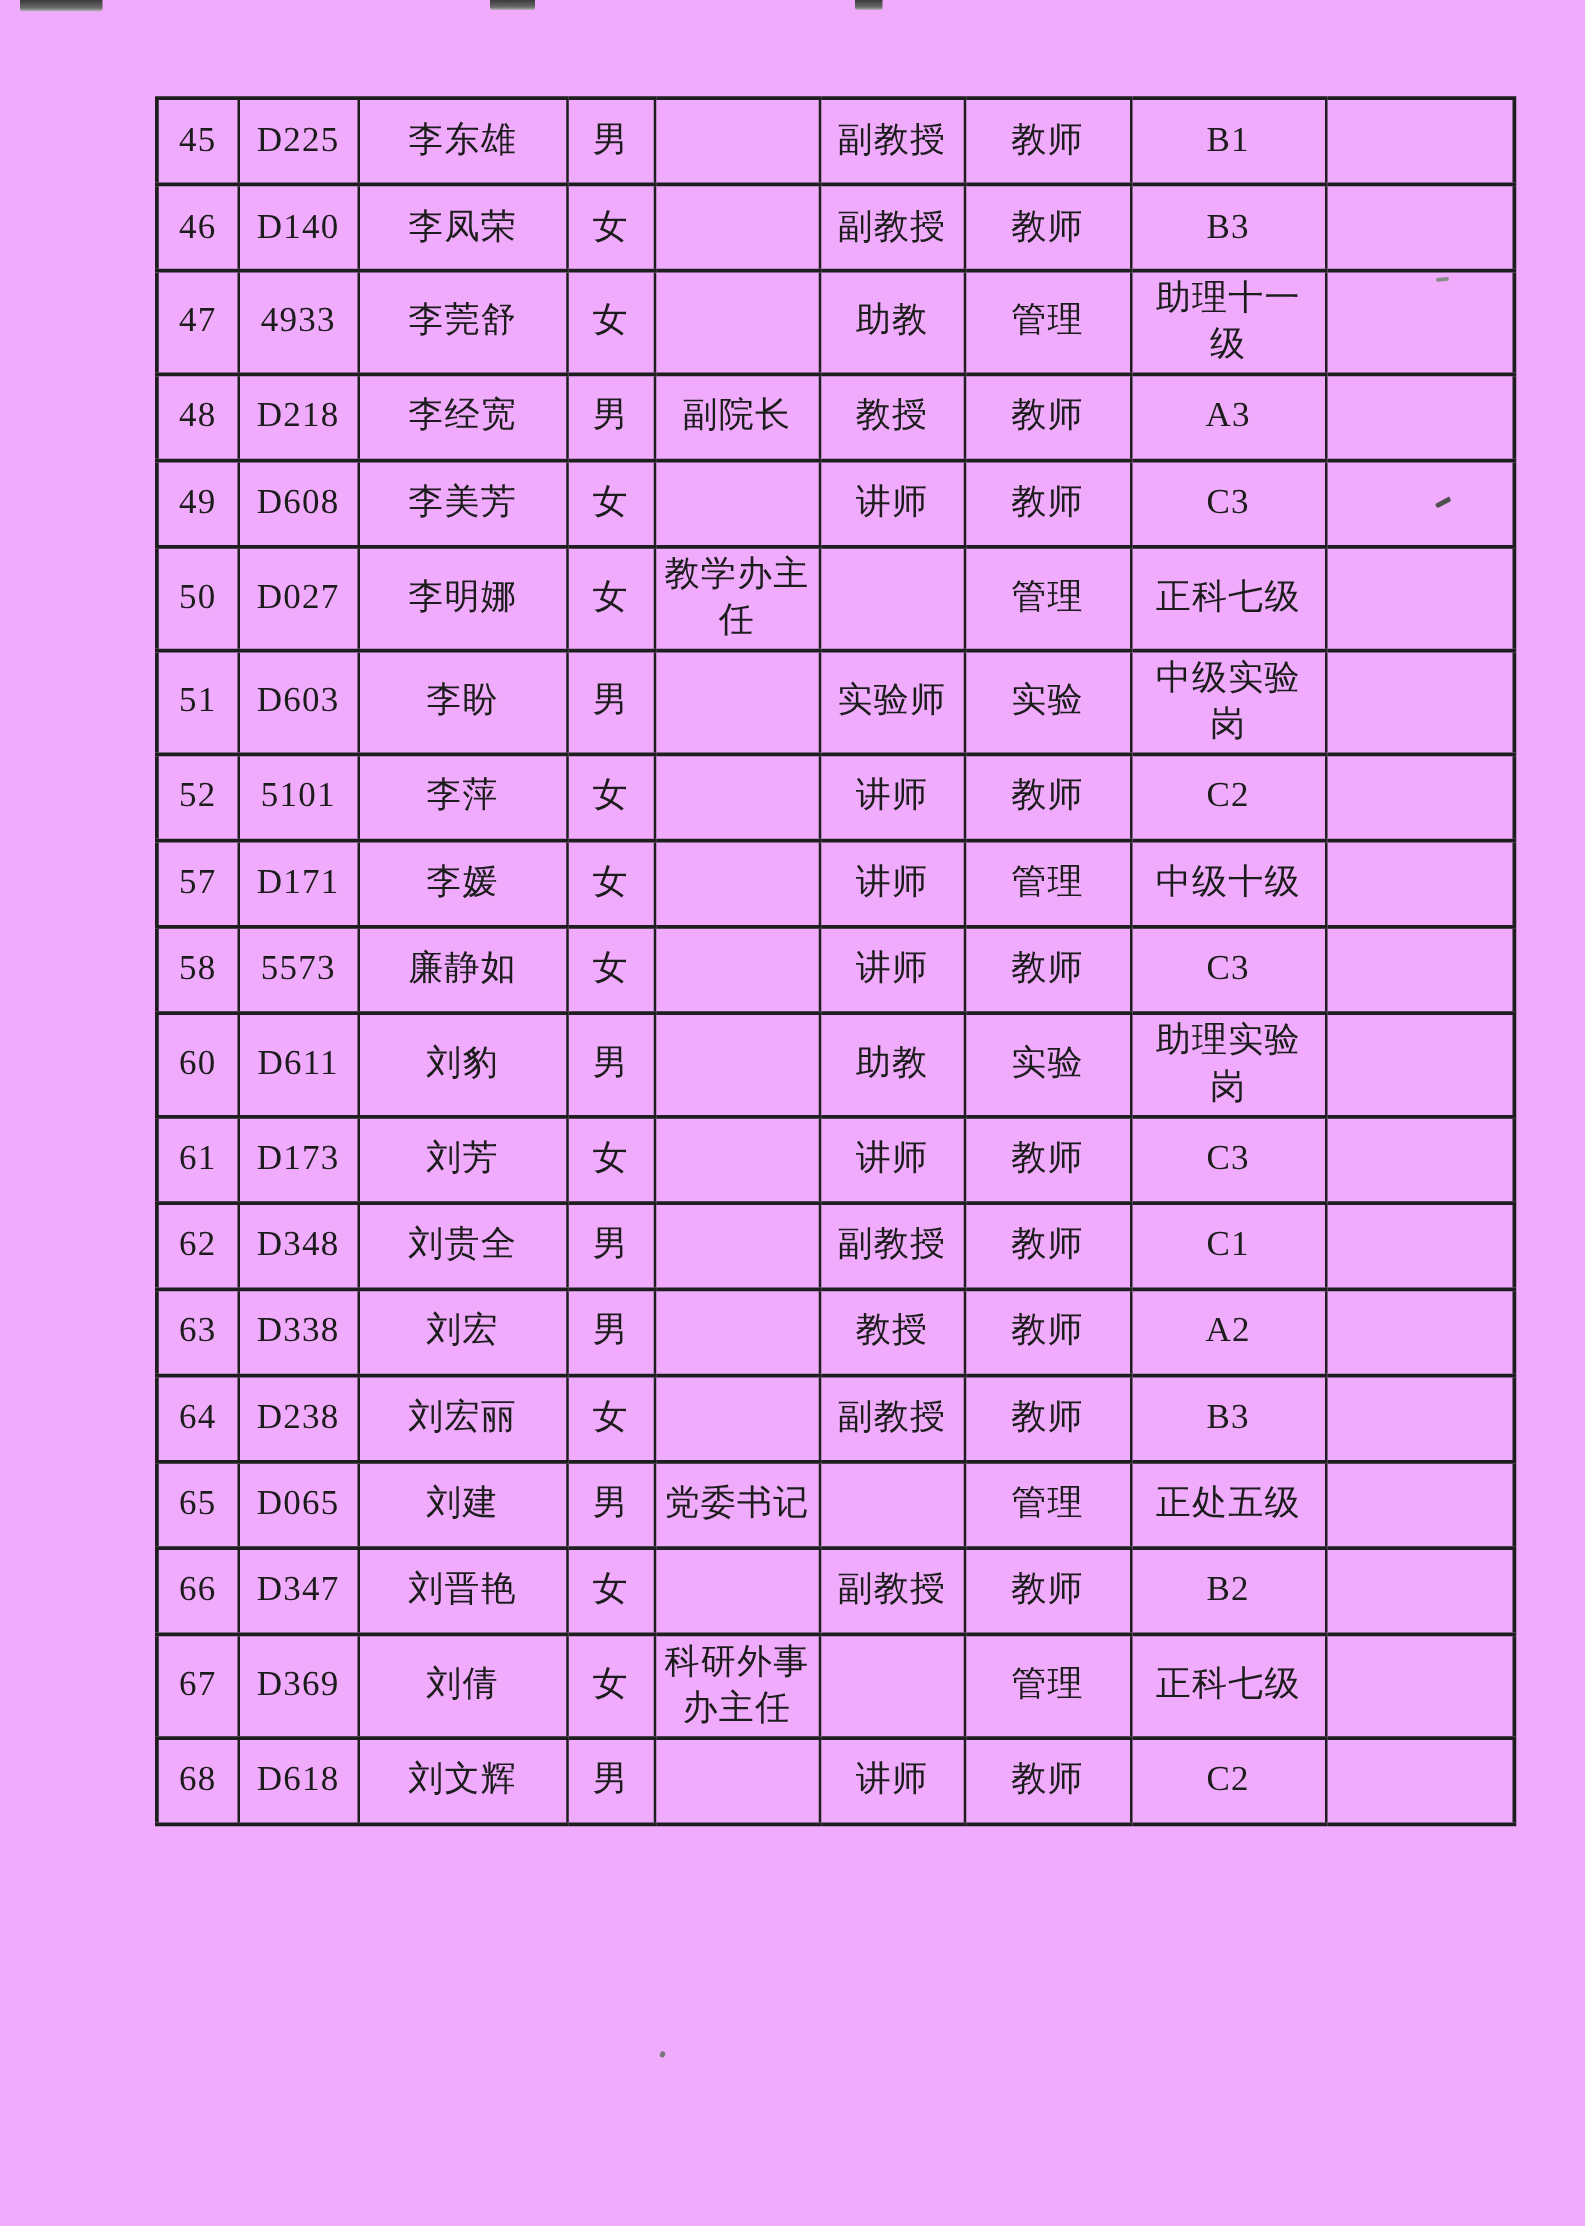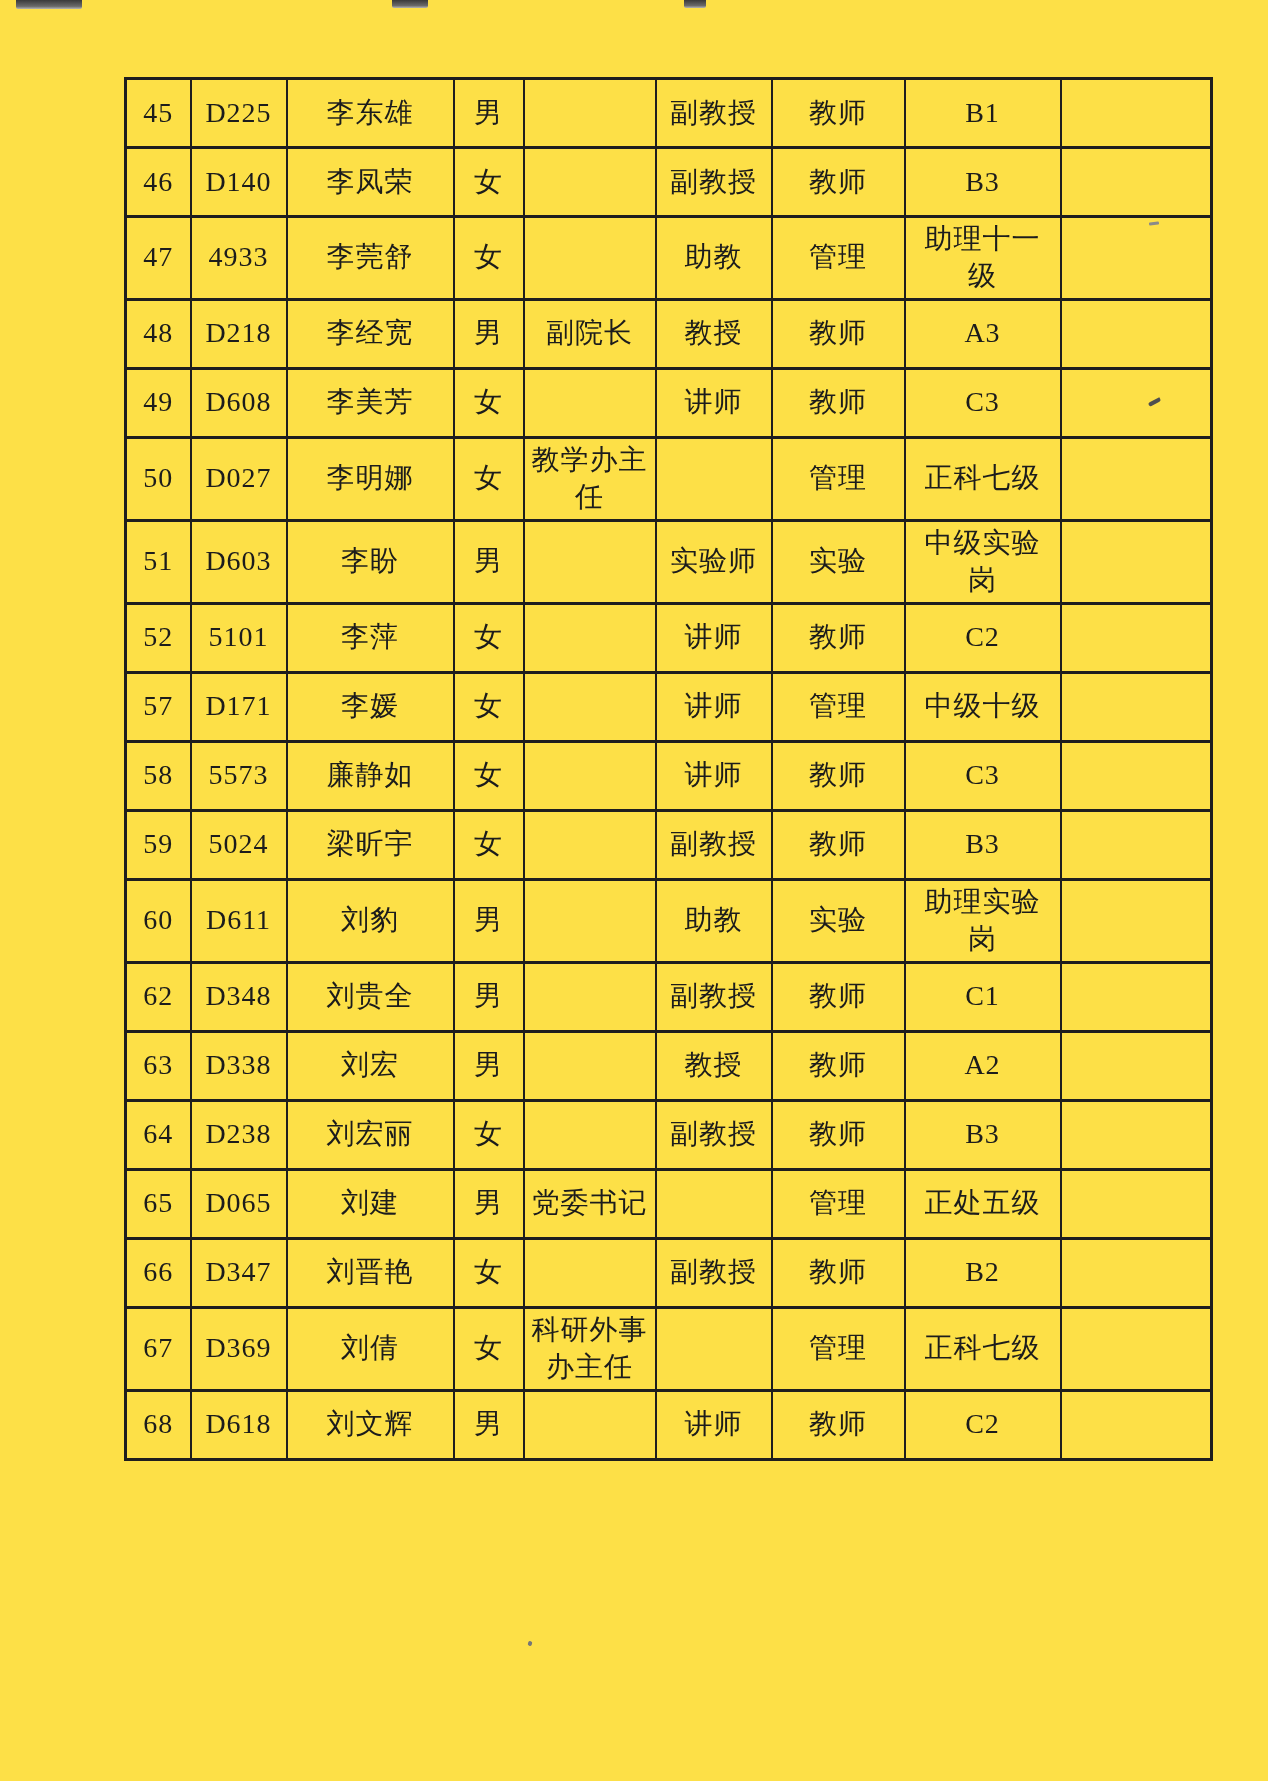--- a/index.html
+++ b/index.html
@@ -5,21 +5,21 @@
   html, body {
     margin: 0;
     padding: 0;
     background: #e8e8e8;
   }
   .page {
     position: relative;
     width: 1268px;
     height: 1781px;
     margin: 0 auto;
-    background: #fde047;
+    background: #f0abfc;
     overflow: hidden;
     font-family: "Liberation Serif", "DejaVu Serif", serif;
     color: #1b1b1b;
     text-decoration: underline;
   }
   
   .scan-artifact {
     position: absolute;
     top: 0;
     height: 9px;
@@ -216,42 +216,42 @@
           <td class="cell-code">5573</td>
           <td class="cell-name">廉静如</td>
           <td class="cell-gender">女</td>
           <td class="cell-duty"></td>
           <td class="cell-title">讲师</td>
           <td class="cell-category">教师</td>
           <td class="cell-level">C3</td>
           <td class="cell-remark"></td>
         </tr>
         <tr>
-          <td class="cell-seq">59</td>
-          <td class="cell-code">5024</td>
-          <td class="cell-name">梁昕宇</td>
-          <td class="cell-gender">女</td>
-          <td class="cell-duty"></td>
-          <td class="cell-title">副教授</td>
-          <td class="cell-category">教师</td>
-          <td class="cell-level">B3</td>
-          <td class="cell-remark"></td>
-        </tr>
-        <tr>
           <td class="cell-seq">60</td>
           <td class="cell-code">D611</td>
           <td class="cell-name">刘豹</td>
           <td class="cell-gender">男</td>
           <td class="cell-duty"></td>
           <td class="cell-title">助教</td>
           <td class="cell-category">实验</td>
           <td class="cell-level">助理实验岗</td>
           <td class="cell-remark"></td>
         </tr>
         <tr>
+          <td class="cell-seq">61</td>
+          <td class="cell-code">D173</td>
+          <td class="cell-name">刘芳</td>
+          <td class="cell-gender">女</td>
+          <td class="cell-duty"></td>
+          <td class="cell-title">讲师</td>
+          <td class="cell-category">教师</td>
+          <td class="cell-level">C3</td>
+          <td class="cell-remark"></td>
+        </tr>
+        <tr>
           <td class="cell-seq">62</td>
           <td class="cell-code">D348</td>
           <td class="cell-name">刘贵全</td>
           <td class="cell-gender">男</td>
           <td class="cell-duty"></td>
           <td class="cell-title">副教授</td>
           <td class="cell-category">教师</td>
           <td class="cell-level">C1</td>
           <td class="cell-remark"></td>
         </tr>

